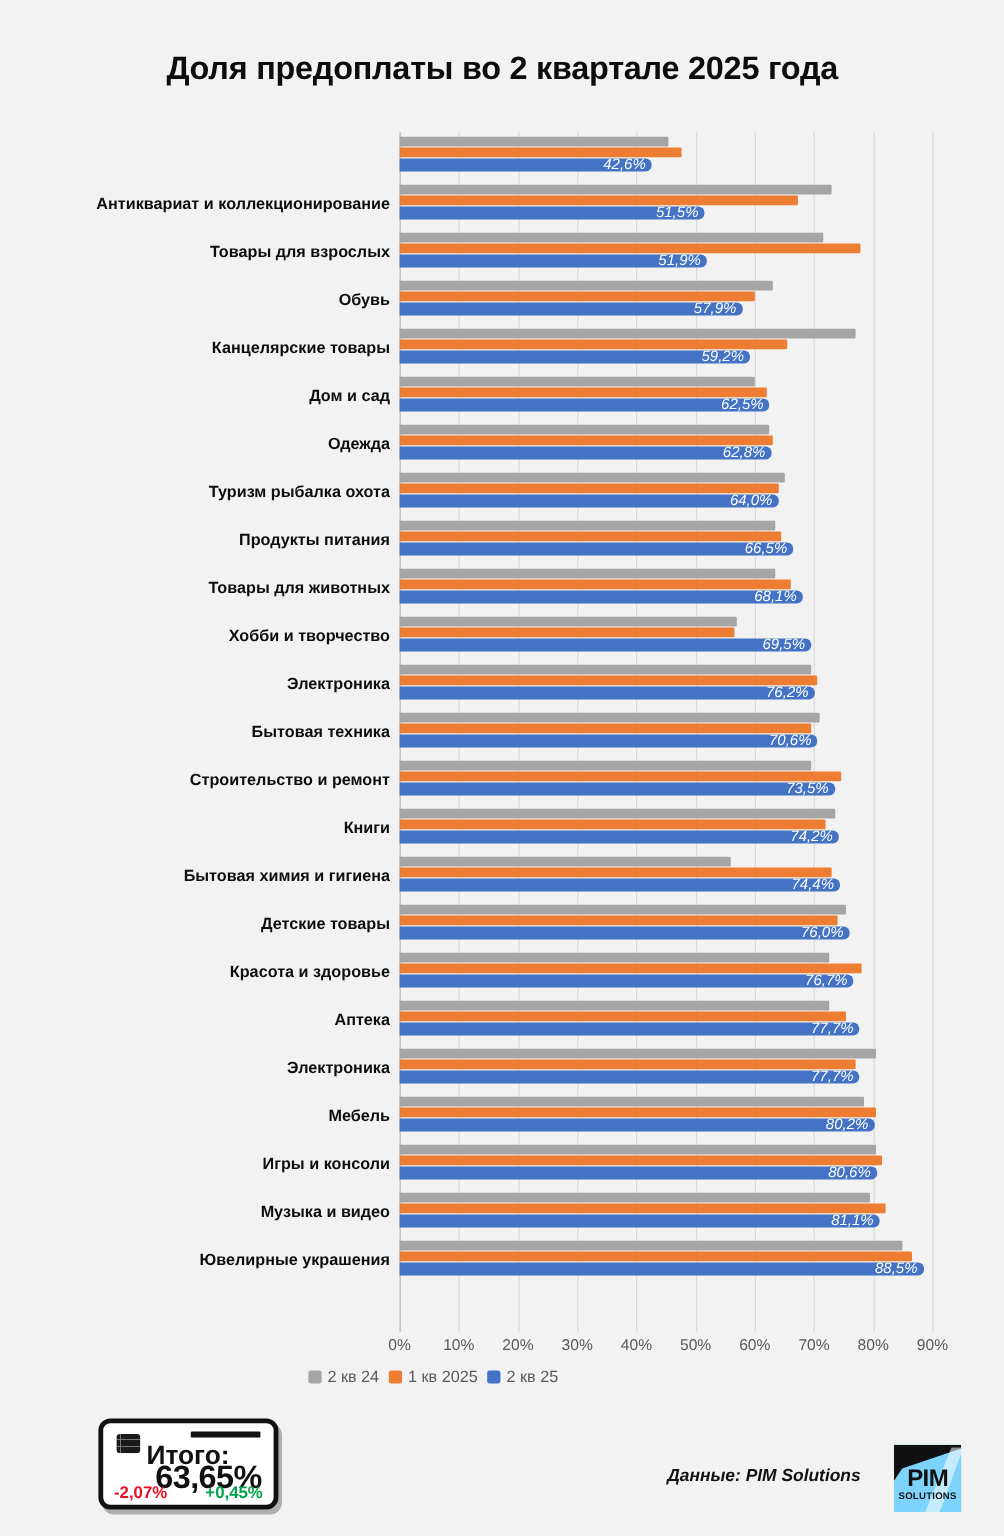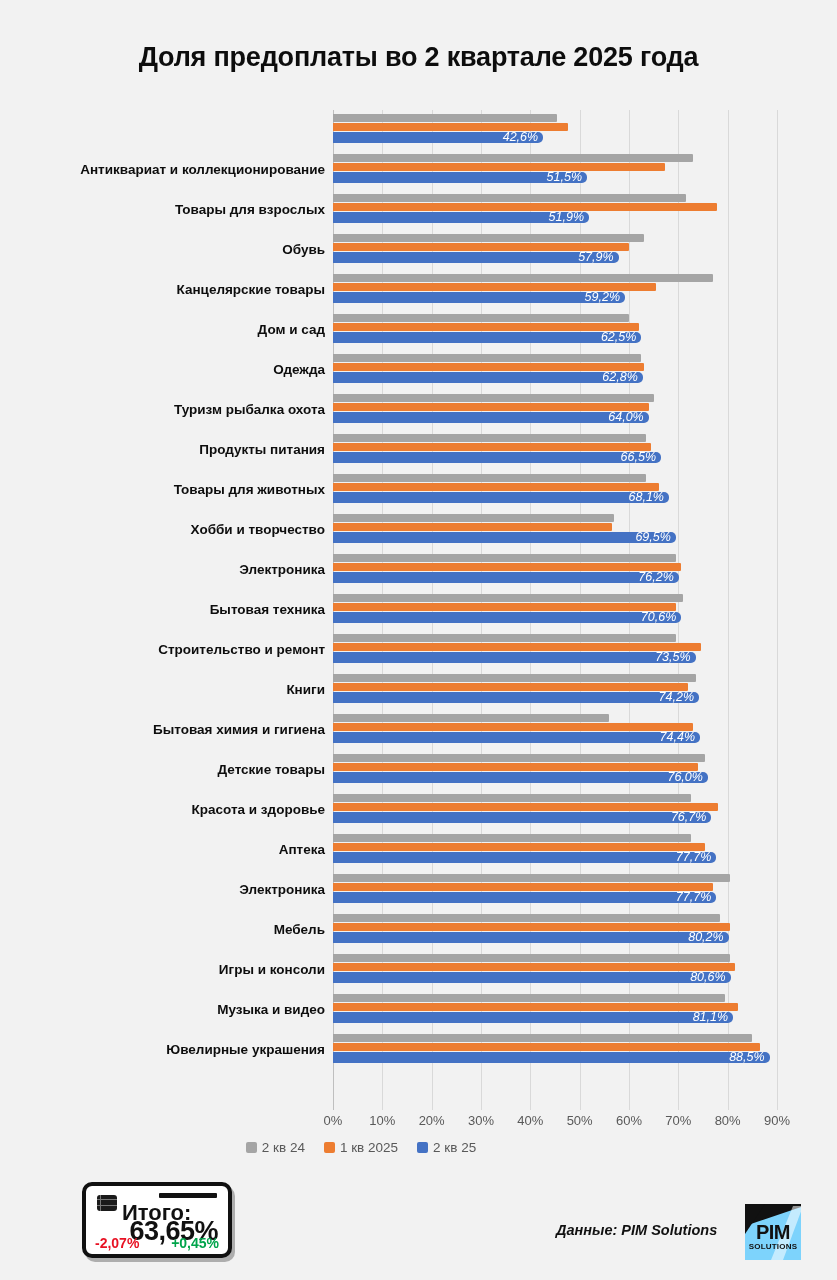--- a/index.html
+++ b/index.html
@@ -113,21 +113,21 @@
     color: #595959;
     transform: translateX(-50%);
     white-space: nowrap;
   }
 
   
   .legend {
     position: absolute;
     left: 0; top: 1140px; width: 722px;
     display: flex; justify-content: center; align-items: center;
-    gap: 19px;
+    gap: 8px;
   }
   .legend-item { display: flex; align-items: center; gap: 5px; }
   .legend-swatch { width: 11px; height: 11px; border-radius: 2px; }
   .legend-label { font-size: 13.5px; color: #595959; }
 
   
   .card-badge {
     position: absolute;
     left: 82px; top: 1182px;
     width: 150px; height: 76px;

